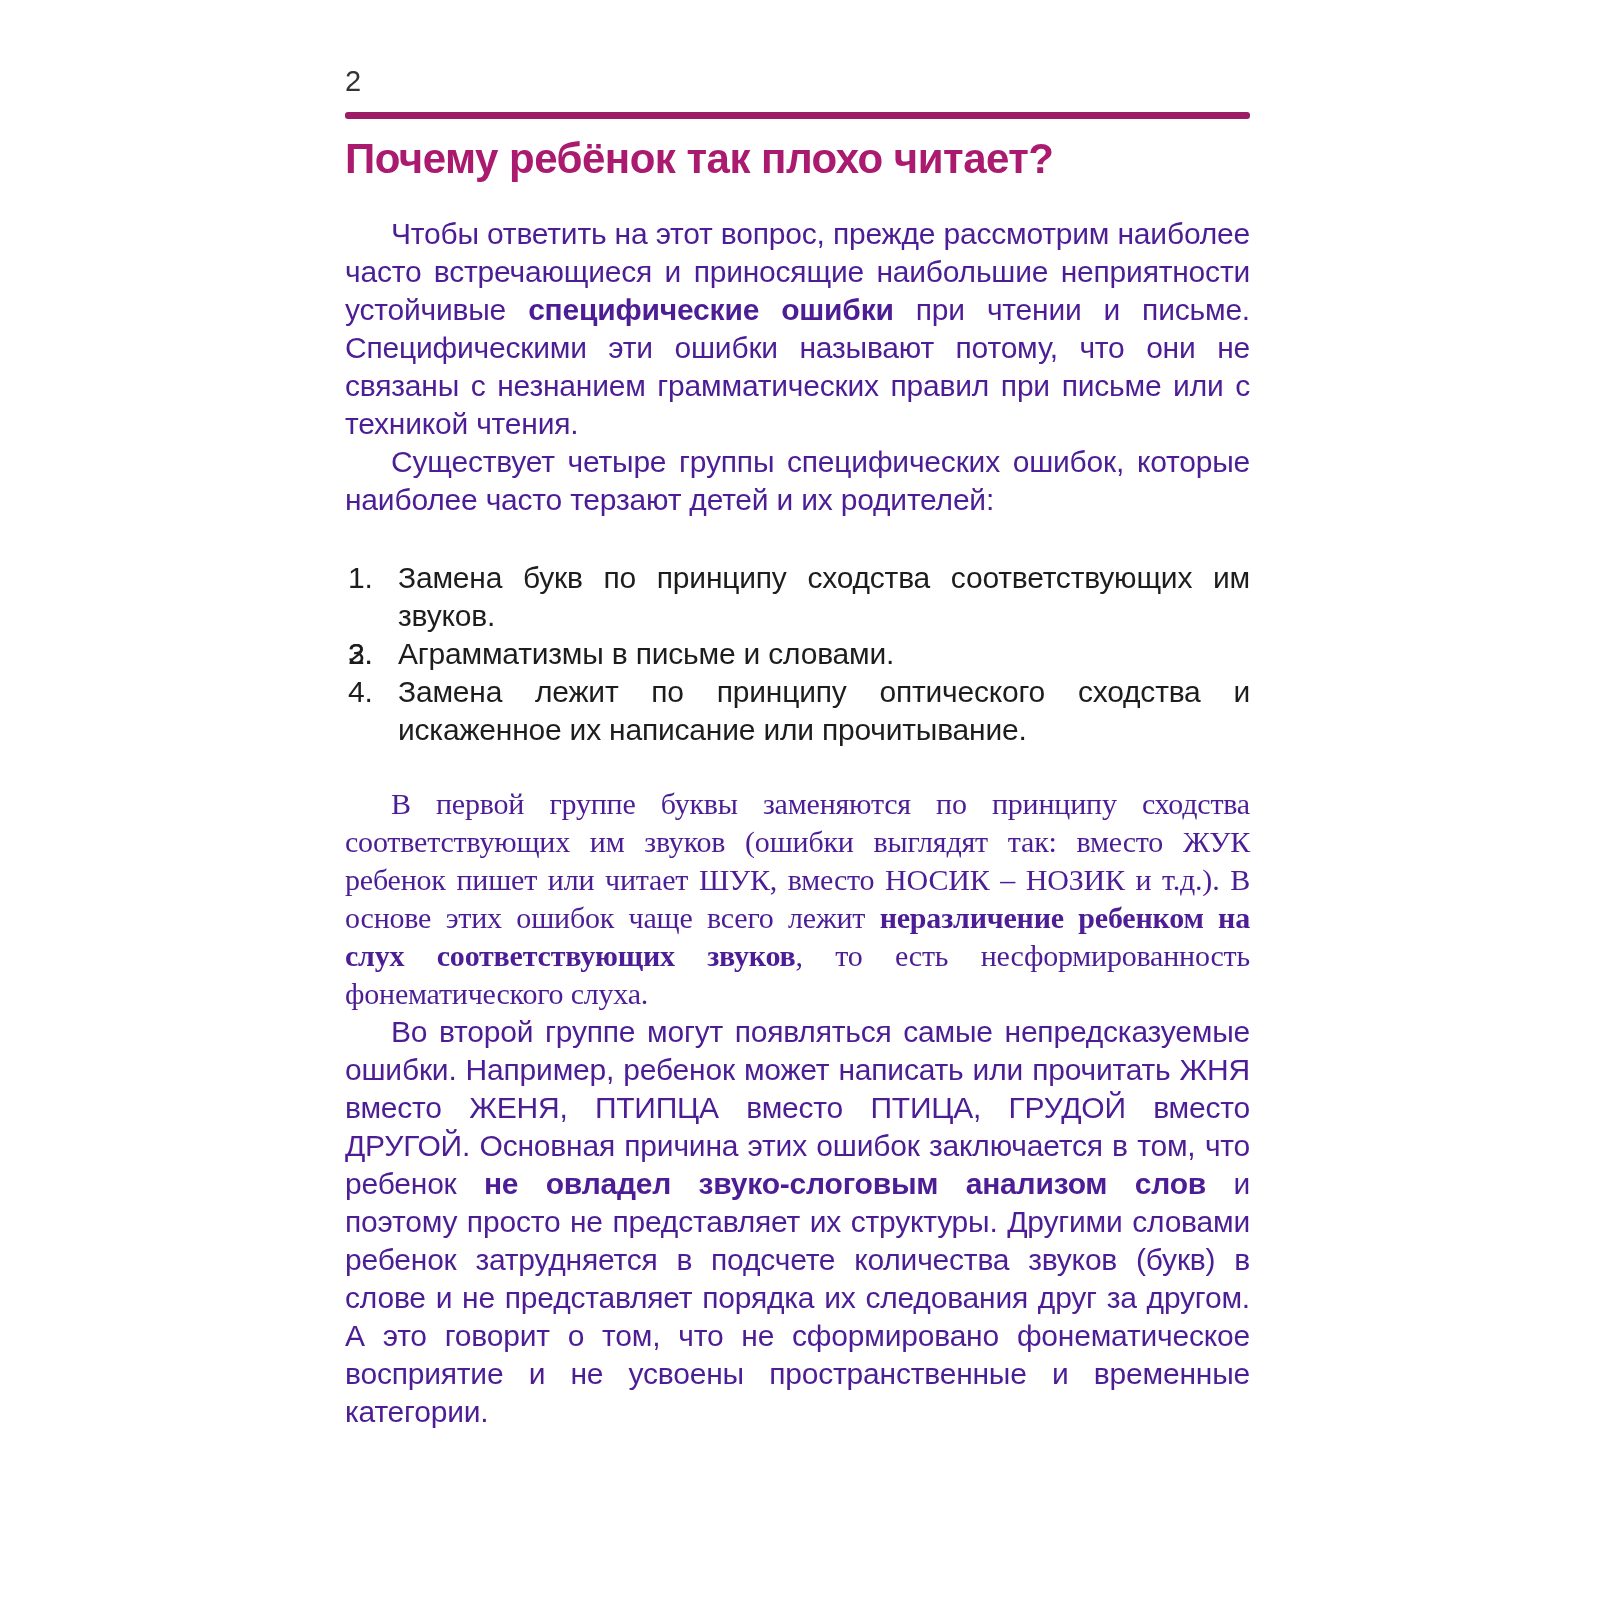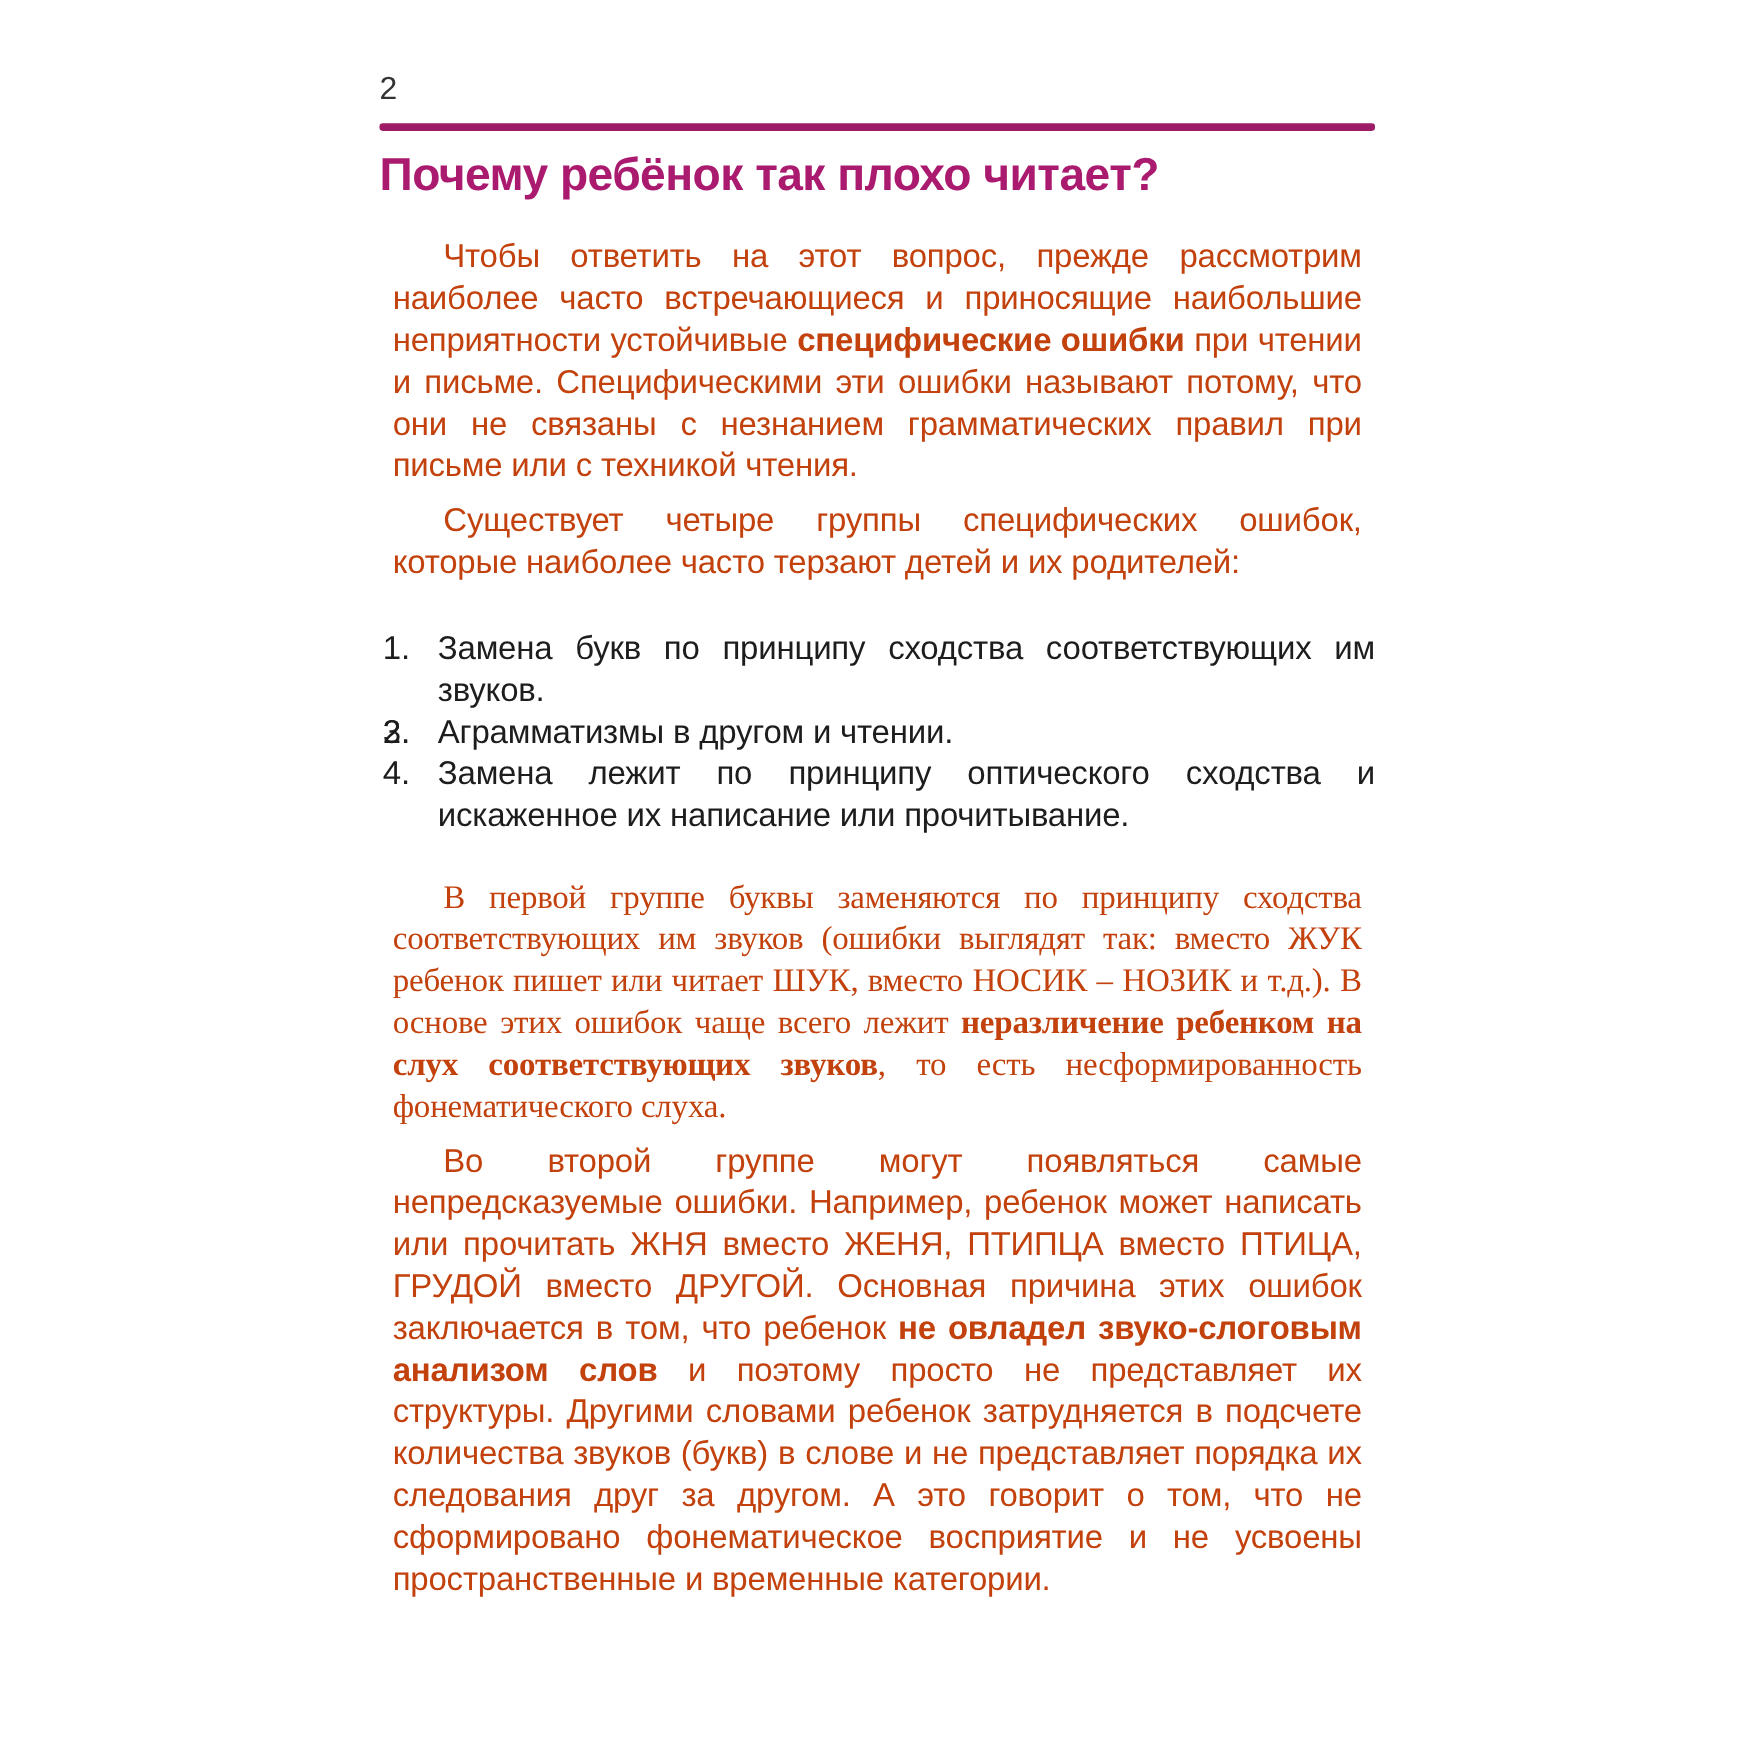--- a/index.html
+++ b/index.html
@@ -36,25 +36,25 @@
   h1.chapter-title {
     margin: 15px 0 0 0;
     text-align: left;
     font-size: 42px;
     line-height: 50px;
     font-weight: bold;
     color: #aa1a6e;
     letter-spacing: -0.5px;
   }
   .para {
-    margin: 12px;
+    margin: 0;
     font-size: 30px;
     line-height: 38px;
     text-align: justify;
-    color: #c2410c;
+    color: #4c1d95;
     letter-spacing: -0.2px;
   }
   .para.indent { text-indent: 46px; }
   .first-para { margin-top: 31px; }
   .gap-top { margin-top: 36px; font-family: Liberation Serif, serif; }
   ol.error-list {
     list-style: none;
     margin: 40px 0 0 0;
     padding: 0;
   }
@@ -88,21 +88,21 @@
 
     <h1 class="chapter-title">Почему ребёнок так плохо читает?</h1>
 
     <p class="para indent first-para"><span>Чтобы ответить на этот вопрос, прежде рассмотрим наиболее часто встречающиеся и приносящие наибольшие неприятности устойчивые </span><span class="bold">специфические ошибки</span><span> при чтении и письме. Специфическими эти ошибки называют потому, что они не связаны с незнанием грамматических правил при письме или с техникой чтения.</span></p>
 
     <p class="para indent"><span>Существует четыре группы специфических ошибок, которые наиболее часто терзают детей и их родителей:</span></p>
 
     <ol class="error-list">
       <li><span class="num">1.</span><span>Замена букв по принципу сходства соответствующих им звуков.</span></li>
       <li><span class="num">2.</span></li>
-      <li><span class="num">3.</span><span>Аграмматизмы в другом и чтении.</span></li>
+      <li><span class="num">3.</span><span>Аграмматизмы в письме и словами.</span></li>
       <li><span class="num">4.</span><span>Замена лежит по принципу оптического сходства и искаженное их написание или прочитывание.</span></li>
     </ol>
 
     <p class="para indent gap-top"><span>В первой группе буквы заменяются по принципу сходства соответствующих им звуков (ошибки выглядят так: вместо ЖУК ребенок пишет или читает ШУК, вместо НОСИК – НОЗИК и т.д.). В основе этих ошибок чаще всего лежит </span><span class="bold">неразличение ребенком на слух соответствующих звуков</span><span>, то есть несформированность фонематического слуха.</span></p>
 
     <p class="para indent"><span>Во второй группе могут появляться самые непредсказуемые ошибки. Например, ребенок может написать или прочитать ЖНЯ вместо ЖЕНЯ, ПТИПЦА вместо ПТИЦА, ГРУДОЙ вместо ДРУГОЙ. Основная причина этих ошибок заключается в том, что ребенок </span><span class="bold">не овладел звуко-слоговым анализом слов</span><span> и поэтому просто не представляет их структуры. Другими словами ребенок затрудняется в подсчете количества звуков (букв) в слове и не представляет порядка их следования друг за другом. А это говорит о том, что не сформировано фонематическое восприятие и не усвоены пространственные и временные категории.</span></p>
 
   </div>
 </div>
 

